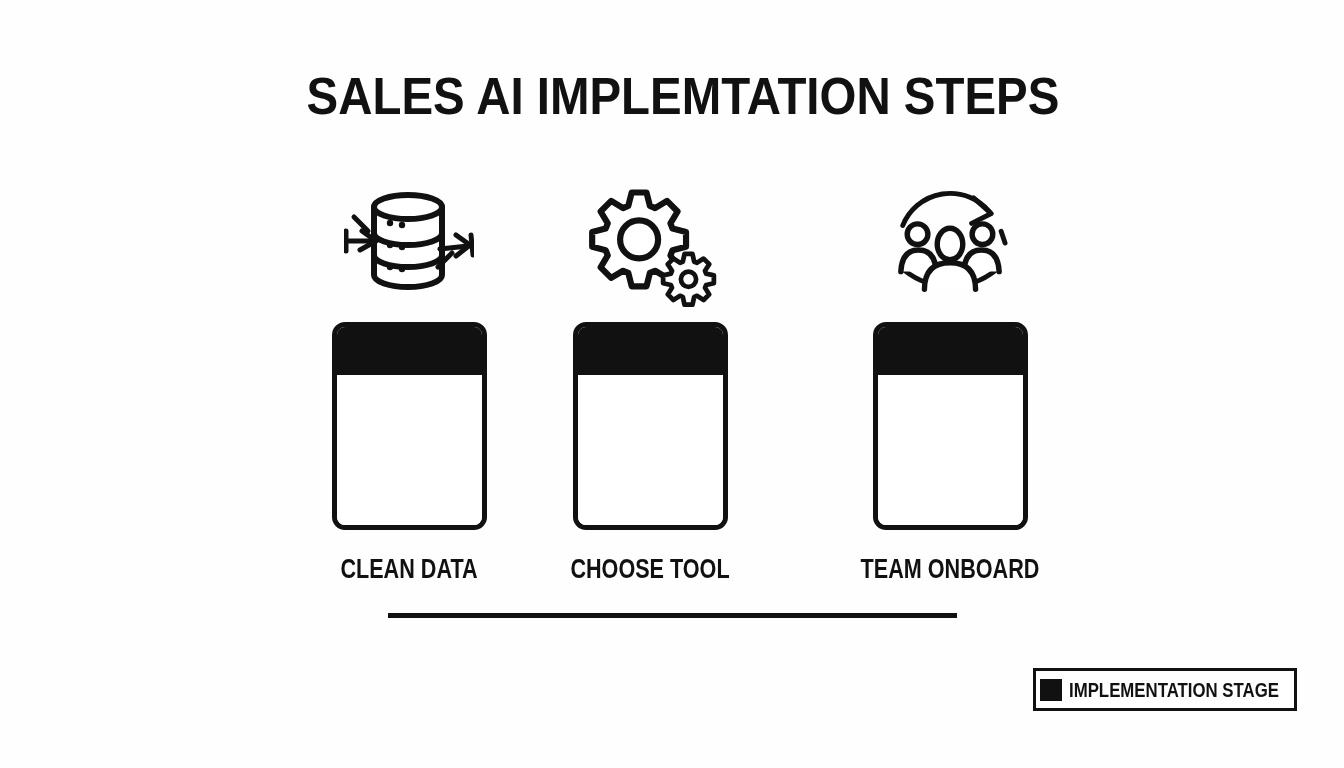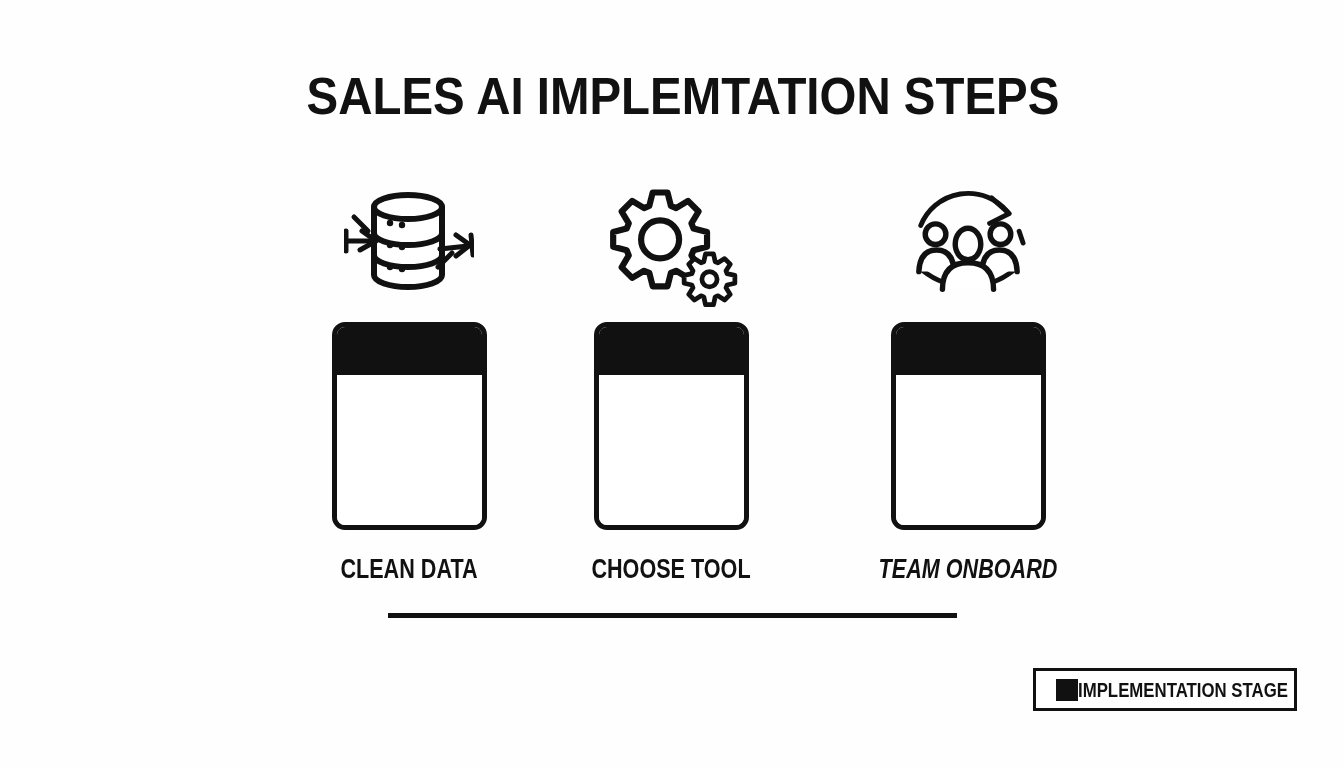--- a/index.html
+++ b/index.html
@@ -15,22 +15,22 @@
 
   .title {
     position:absolute; left:11px; top:71px; width:100%;
     text-align:center; font-size:51px; font-weight:bold; line-height:1;
     white-space:nowrap; transform:scaleX(0.93); transform-origin:center;
     color:var(--ink);
   }
 
   .step { position:absolute; top:184px; width:240px; }
   .step-1 { left:289px; }
-  .step-2 { left:551px; }
-  .step-3 { left:848px;font-style:italic; }
+  .step-2 { left:530px; }
+  .step-3 { left:830px; }
 
   .icon-area {
     height:126px; display:flex; align-items:center; justify-content:center;
   }
   .icon-area svg { display:block; stroke:var(--ink); }
 
   .card {
     width:155px; height:208px; margin:12px auto 0;
     border:5px solid var(--ink); border-radius:13px;
     overflow:hidden; background:#ffffff;
@@ -45,21 +45,21 @@
   }
 
   .divider {
     position:absolute; left:388px; top:613px; width:569px; height:5px;
     background:var(--ink);
   }
 
   .legend {
     position:absolute; left:1033px; top:668px; width:264px; height:43px;
     border:3px solid var(--ink); background:#ffffff;
-    display:flex; align-items:center; padding-left:20px; 
+    display:flex; align-items:center; padding-left:4px; gap:7px;
   }
   .swatch { width:22px; height:22px; background:var(--ink); flex:none; }
   .legend-label {
     font-size:21px; font-weight:bold; line-height:1; white-space:nowrap;
     transform:scaleX(0.8); transform-origin:left center;
   }
 </style>
 </head>
 <body>
 

